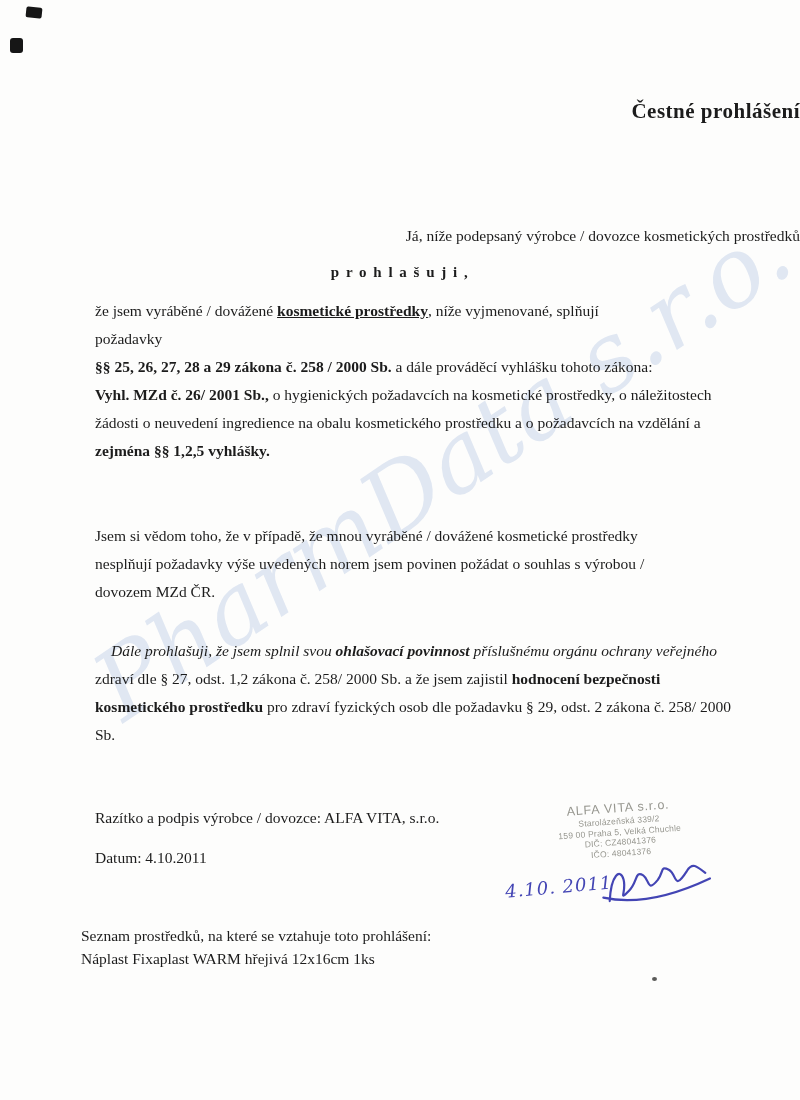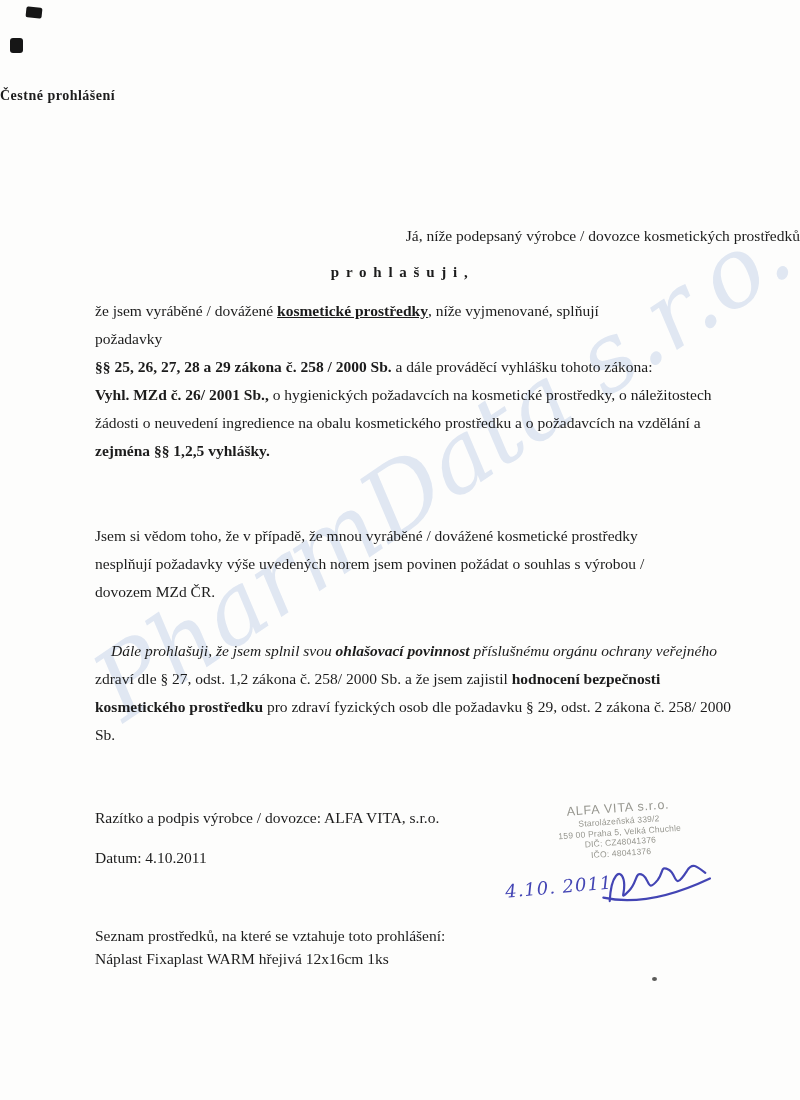--- a/index.html
+++ b/index.html
@@ -13,23 +13,23 @@
     font-family: "Liberation Serif", serif;
     color: #1c1c1c;
     overflow: hidden;
   }
   .abs { position: absolute; }
   .line { font-size: 15.5px; line-height: 28px; white-space: nowrap; }
   .b { font-weight: bold; }
   .u { text-decoration: underline; }
 
   .doc-title {
-    top: 88px; left: 0; width: 100%;
-    text-align: left;
-    font-size: 14px; font-weight: bold; letter-spacing: 0.5px;
+    top: 99px; left: 0; width: 100%;
+    text-align: right;
+    font-size: 21px; font-weight: bold; letter-spacing: 0.5px;
   }
   .intro-1 {
     top: 224px; left: 0; width: 100%;
     text-align: right; font-size: 15.5px; line-height: 24px;
   }
   .intro-2 {
     top: 260px; left: 0; width: 100%;
     text-align: center; font-size: 15px; font-weight: bold;
     letter-spacing: 1.5px; line-height: 24px;
   }
@@ -55,21 +55,21 @@
     top: 876px; left: 505px;
     font-family: "DejaVu Serif", serif;
     font-style: italic;
     font-size: 18px;
     color: #4345b4;
     transform: rotate(-5deg);
     letter-spacing: 1px;
   }
   .signature-svg { top: 856px; left: 598px; }
 
-  .block-products { top: 924px; left: 95px; }
+  .block-products { top: 924px; left: 81px; }
   .block-products .pline { font-size: 15.5px; line-height: 23px; white-space: nowrap; }
 
   .watermark {
     top: 640px; left: 105px;
     font-family: "DejaVu Serif", serif;
     font-style: italic;
     font-size: 96px;
     white-space: nowrap;
     color: rgba(110, 145, 205, 0.20);
     transform: rotate(-34deg);

